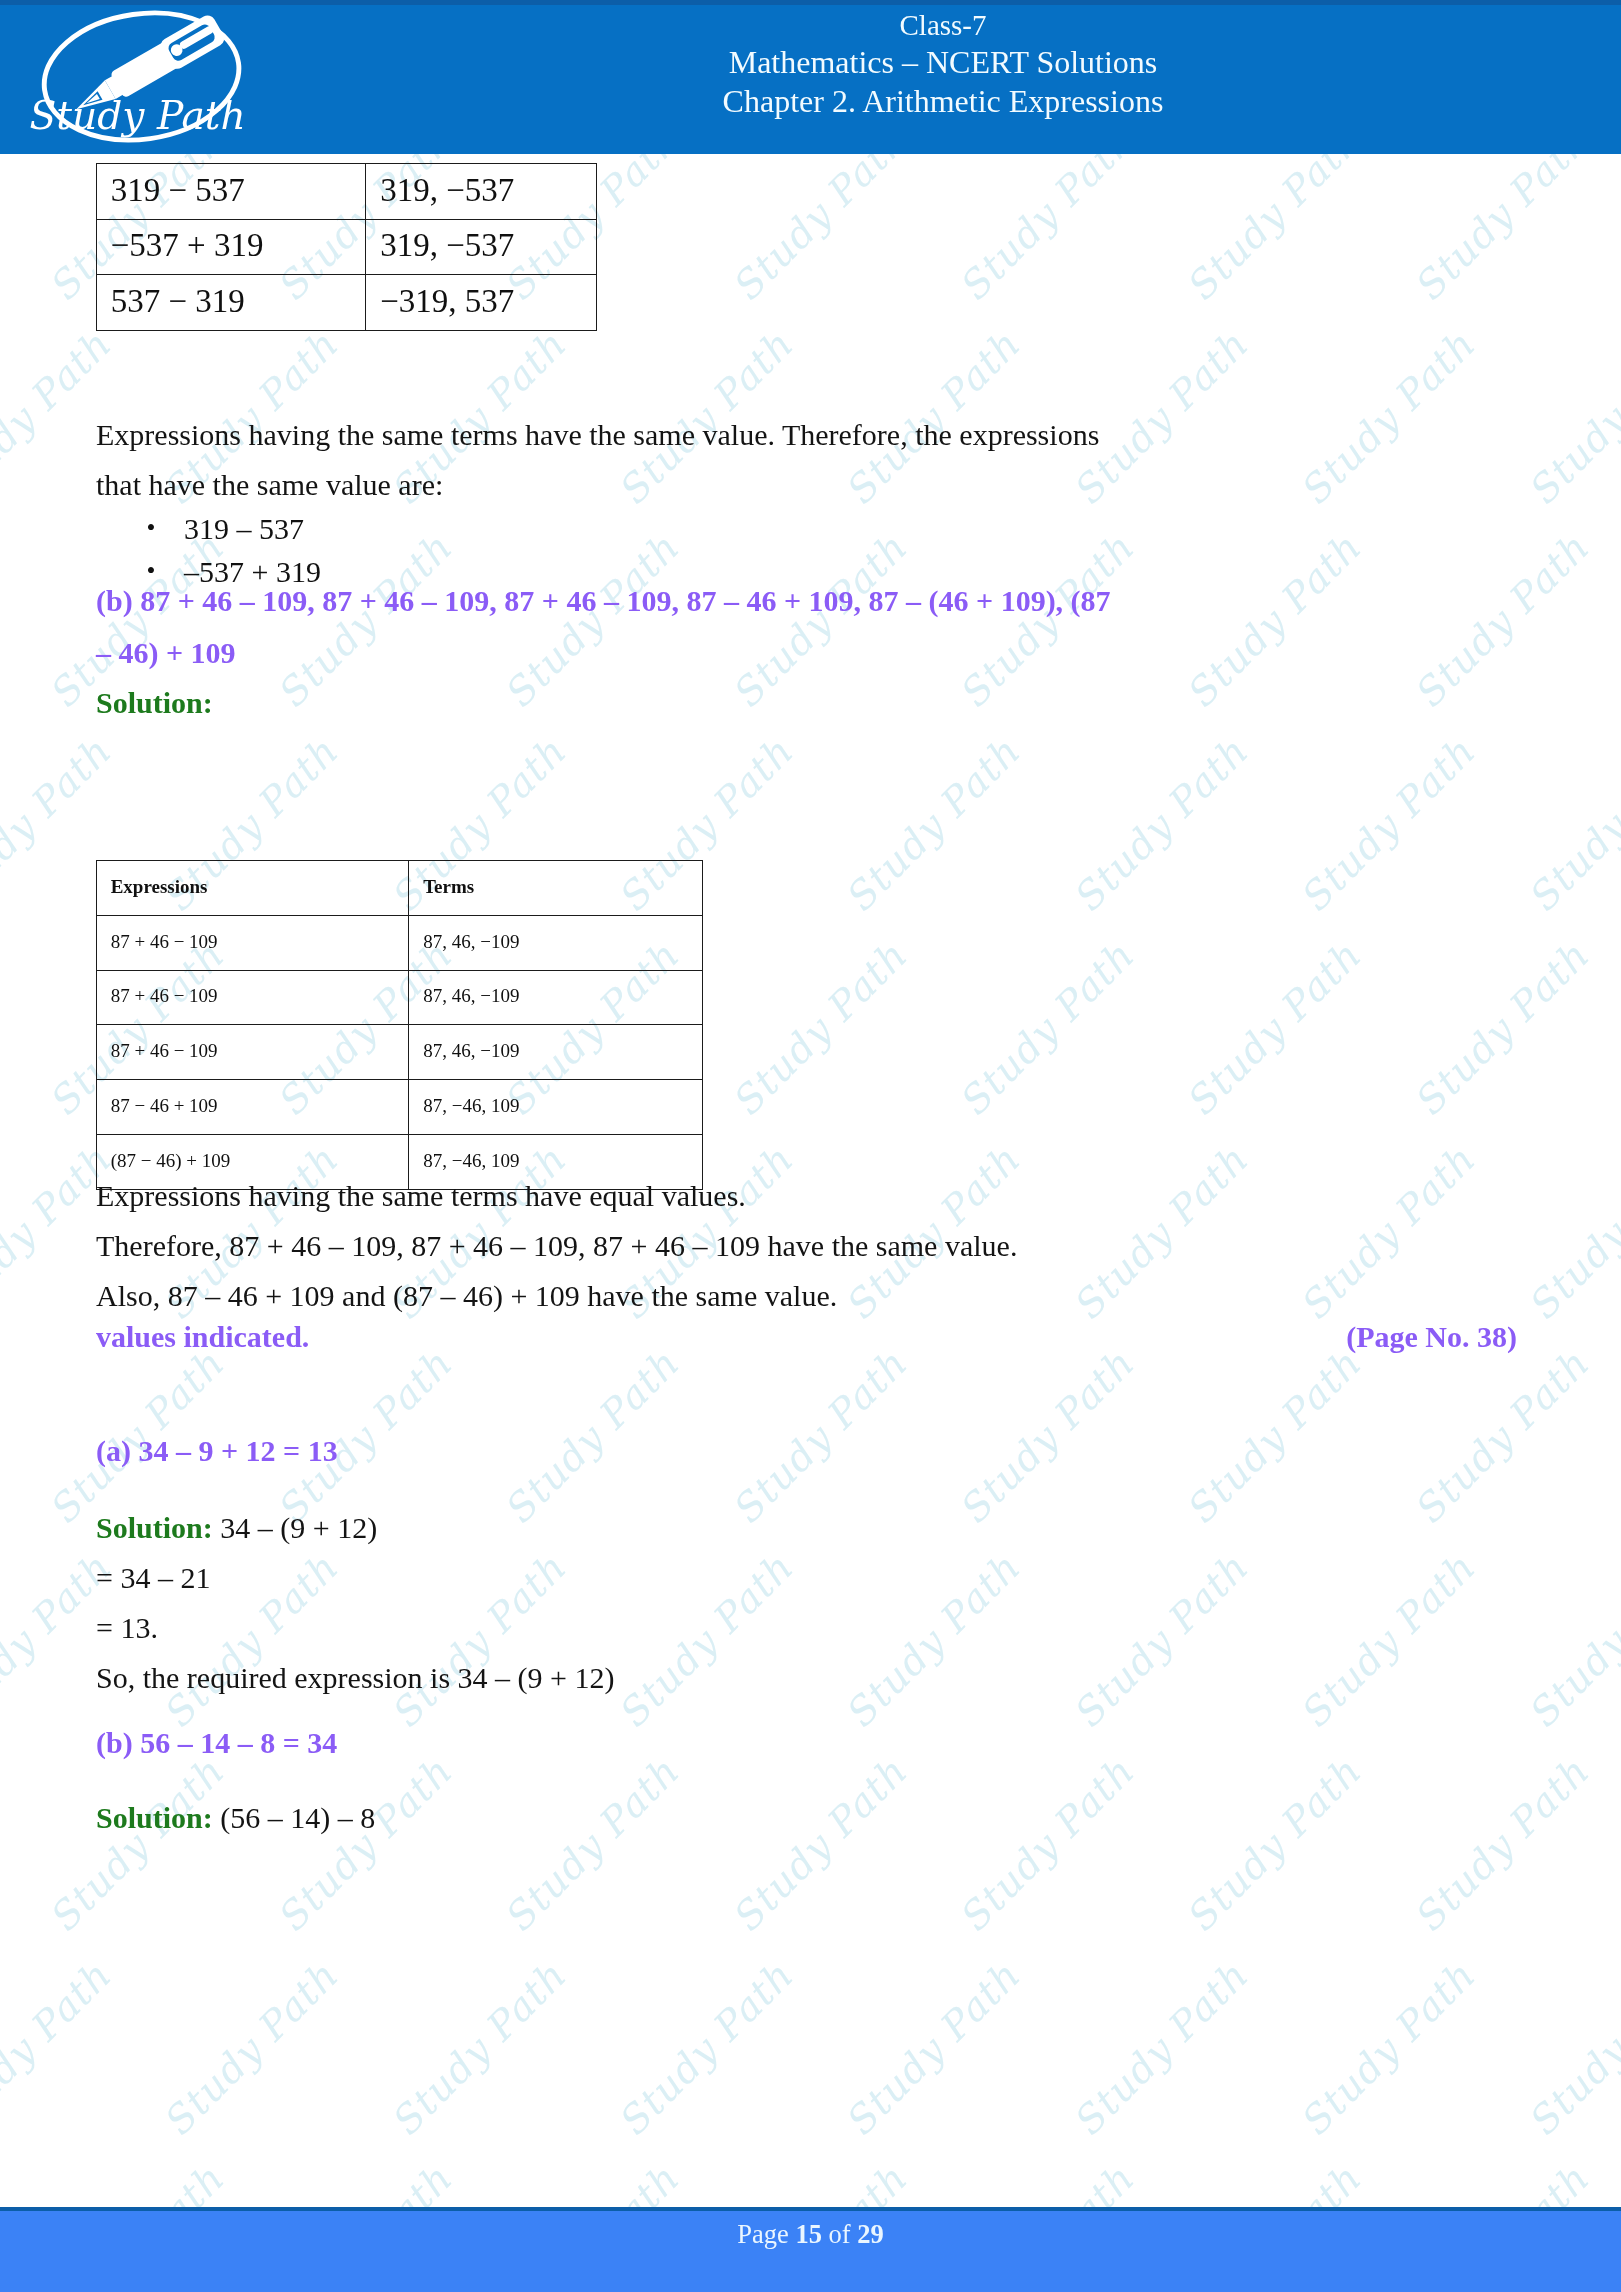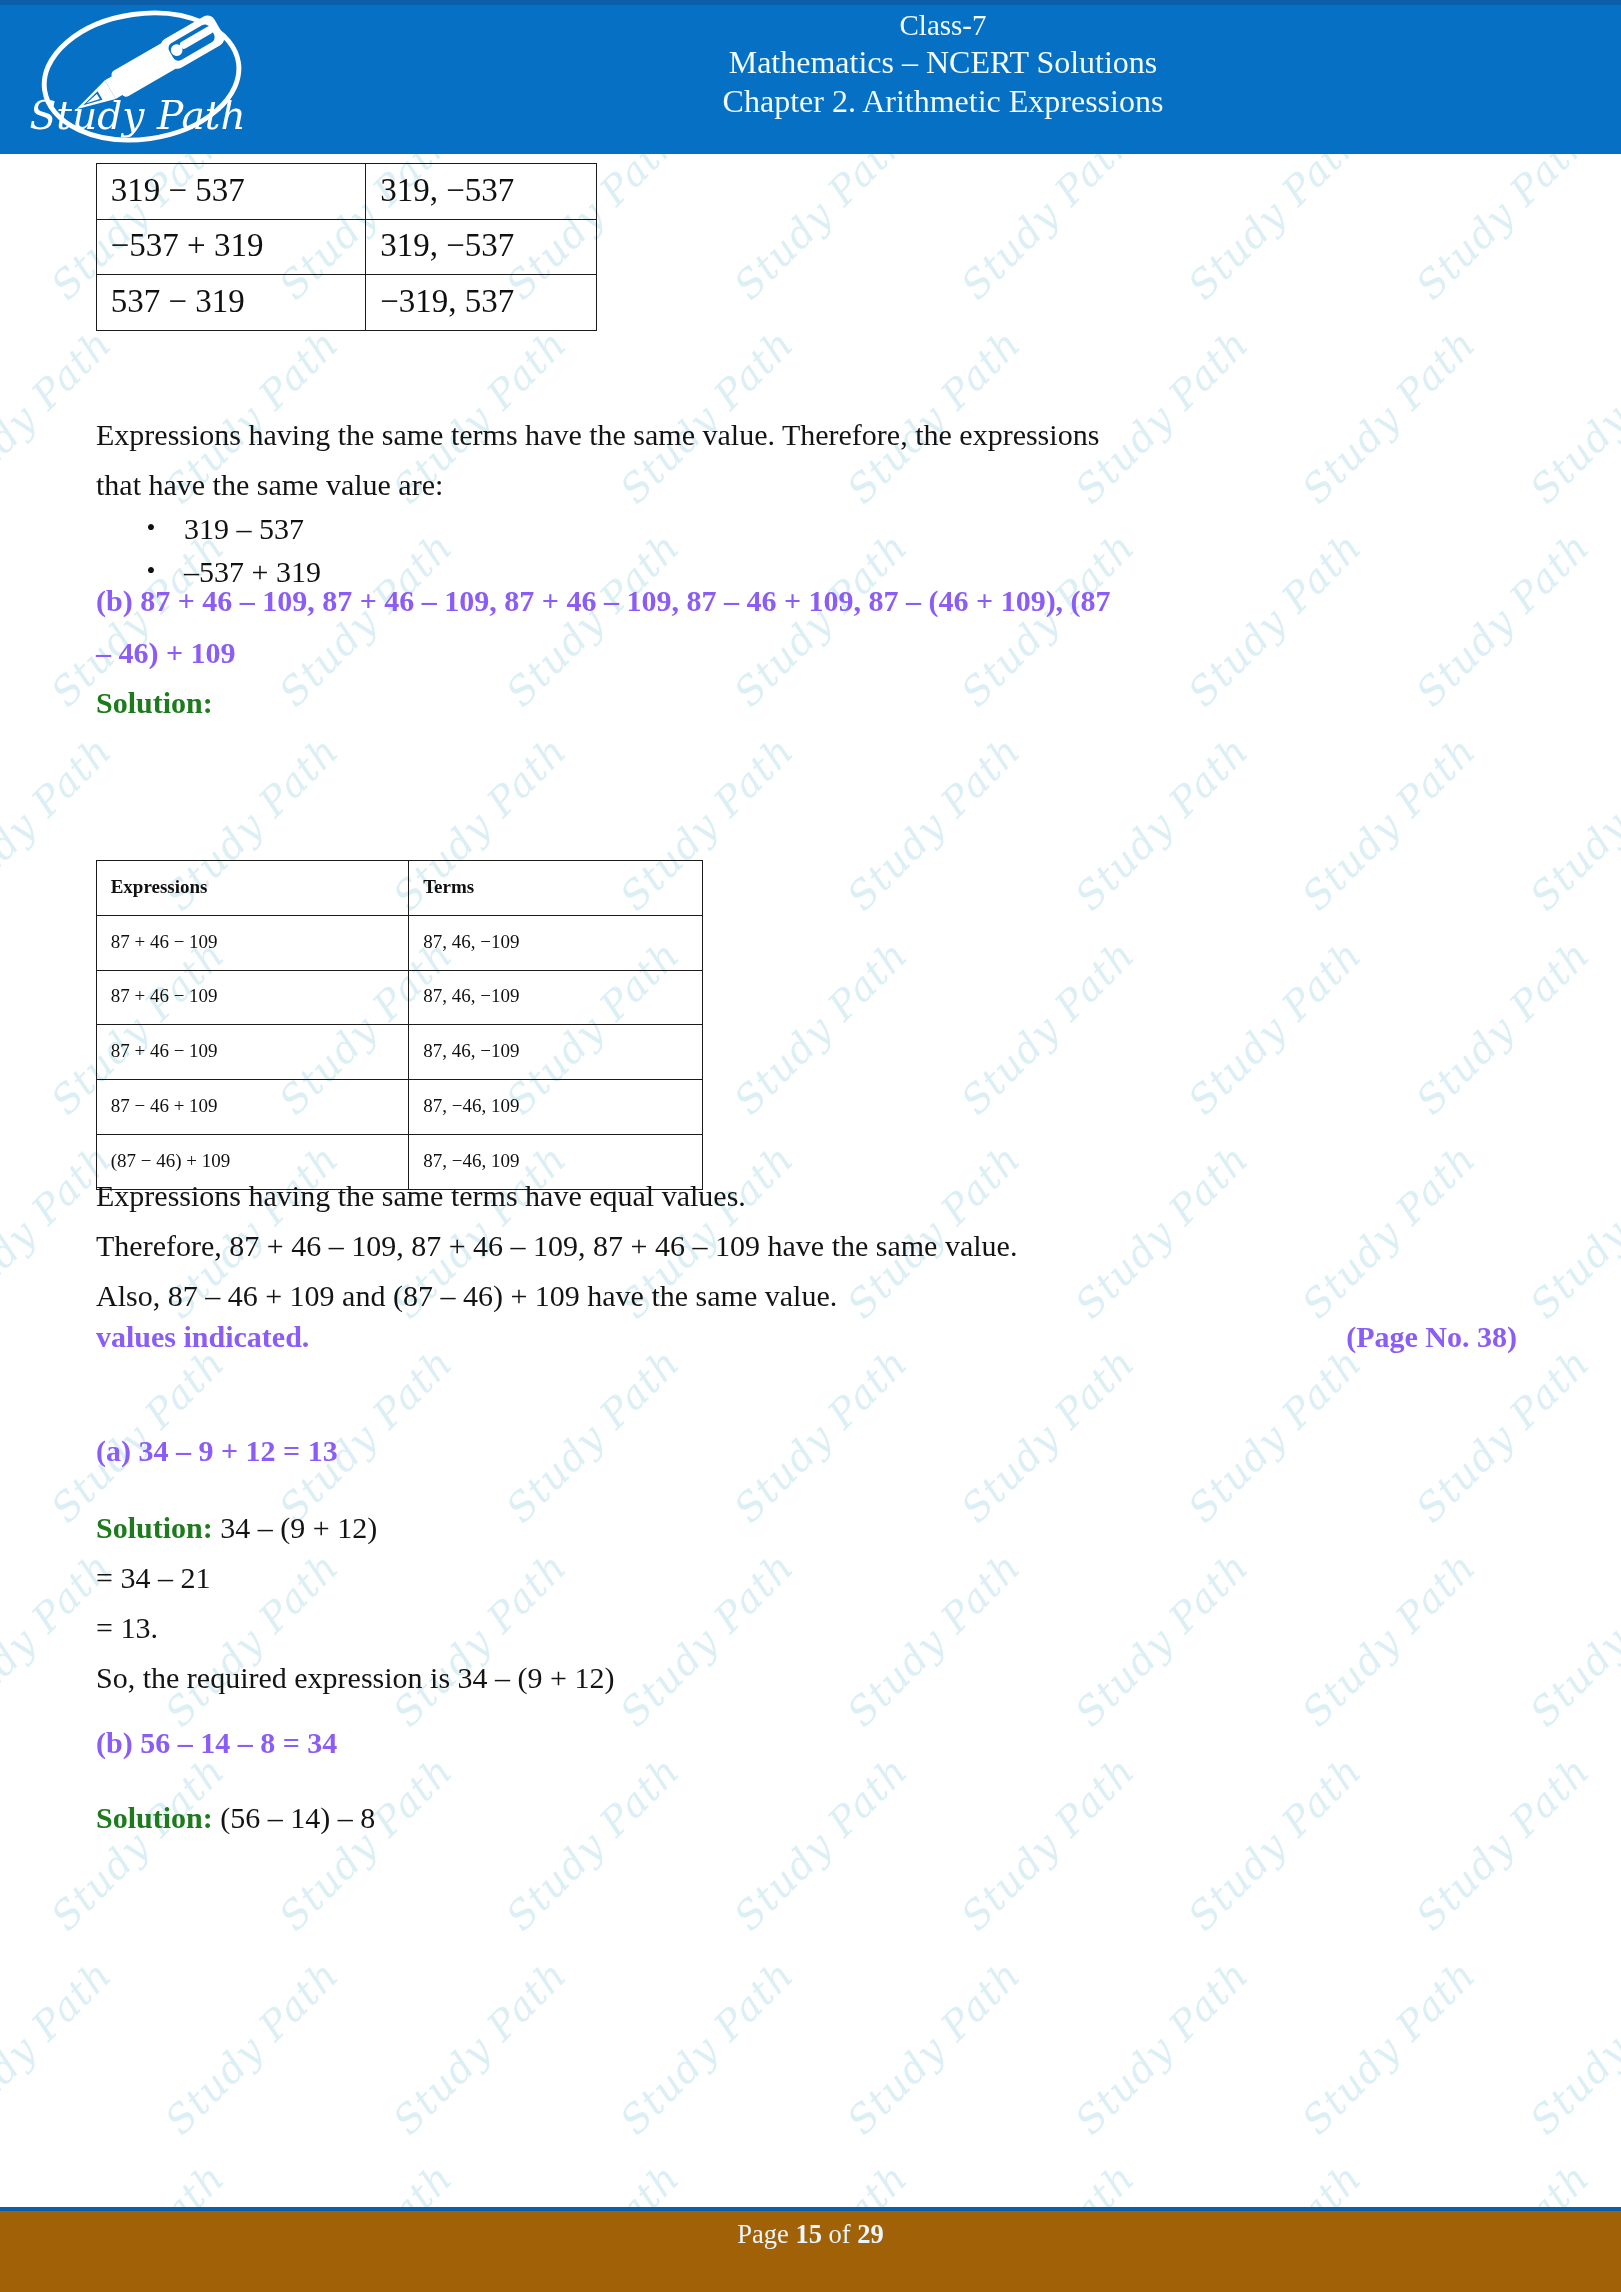--- a/index.html
+++ b/index.html
@@ -79,21 +79,21 @@
   .ht-class  { font-size: 29px; }
   .ht-sub    { font-size: 32px; }
   .ht-chap   { font-size: 32px; }
 
   #page-footer {
     position: absolute;
     left: 0;
     top: 2207px;
     width: 1621px;
     height: 85px;
-    background: #a16207;
+    background: #3b82f6;
     color: #eaf6ff;
     z-index: 3;
   }
   #page-footer .ftr-top-rule {
     position: absolute;
     left: 0; top: 0;
     width: 100%;
     height: 3.9px;
     background: #0c5ea8;
   }

